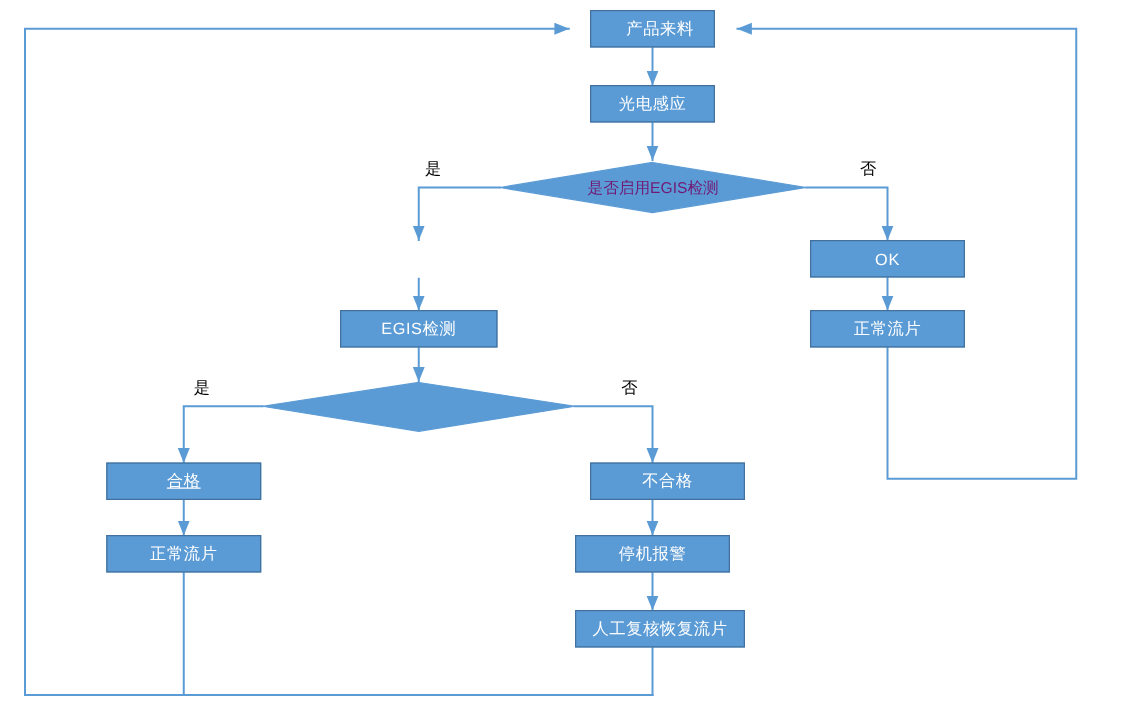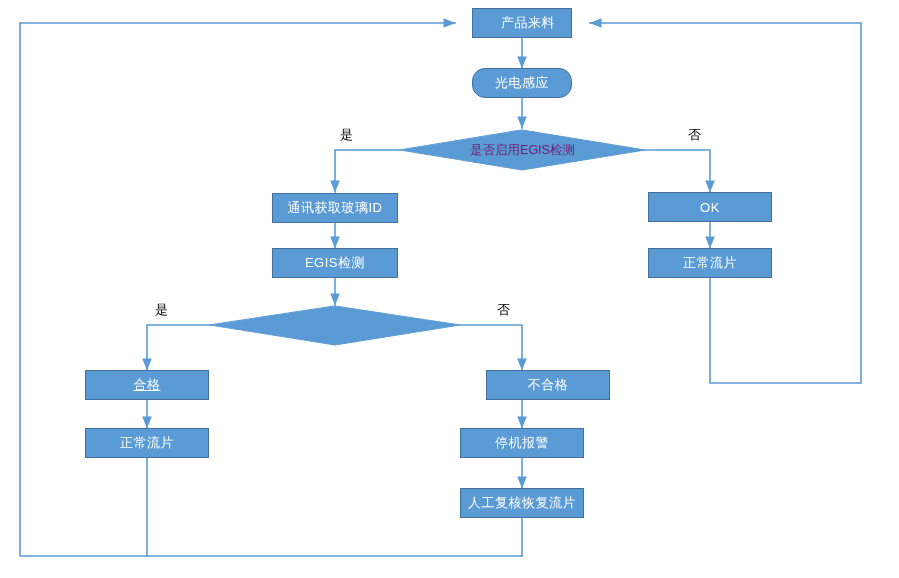--- a/index.html
+++ b/index.html
@@ -85,44 +85,43 @@
 
       <path d="M522,556 L20,556 L20,23 L455,23" marker-end="url(#arrow)"></path>
 
       <polygon points="522,130 645,150 522,170 400,150" fill="#5B9BD5" stroke="#5B9BD5" stroke-width="1"></polygon>
       <polygon points="335,306 460,325 335,345 210,325" fill="#5B9BD5" stroke="#5B9BD5" stroke-width="1"></polygon>
     </g>
   </svg>
 
   <div class="node" style="left:472px;top:8px;width:100px;height:30px;padding-left:12px;">产品来料</div>
 
-  <div class="node" style="left:472px;top:68px;width:100px;height:30px;border-radius:13px;">光电感应</div>
+  <div class="node" style="left:472px;top:68px;width:100px;height:30px;">光电感应</div>
 
   <div class="diamond-hit" style="left:400px;top:130px;width:245px;height:40px;"></div>
   <div class="diamond-label" style="left:400px;top:130px;width:245px;height:40px;">是否启用EGIS检测</div>
 
-  <div class="node" style="left:272px;top:193px;width:126px;height:30px;">通讯获取玻璃ID</div>
 
   <div class="node" style="left:272px;top:248px;width:126px;height:30px;">EGIS检测</div>
 
   <div class="node" style="left:648px;top:192px;width:124px;height:30px;">OK</div>
 
   <div class="node" style="left:648px;top:248px;width:124px;height:30px;">正常流片</div>
 
   <div class="diamond-hit" style="left:210px;top:306px;width:250px;height:39px;"></div>
 
   <div class="node" style="left:85px;top:370px;width:124px;height:30px;text-decoration:underline;">合格</div>
 
   <div class="node" style="left:85px;top:428px;width:124px;height:30px;">正常流片</div>
 
-  <div class="node" style="left:486px;top:370px;width:124px;height:30px;">不合格</div>
+  <div class="node" style="left:472px;top:370px;width:124px;height:30px;">不合格</div>
 
   <div class="node" style="left:460px;top:428px;width:124px;height:30px;text-align:right;">停机报警</div>
 
-  <div class="node" style="left:460px;top:488px;width:124px;height:30px;">人工复核恢复流片</div>
+  <div class="node" style="left:460px;top:488px;width:136px;height:30px;">人工复核恢复流片</div>
 
   <div class="edge-label" style="left:340px;top:126px;">是</div>
 
   <div class="edge-label" style="left:688px;top:126px;">否</div>
 
   <div class="edge-label" style="left:155px;top:301px;">是</div>
 
   <div class="edge-label" style="left:497px;top:301px;">否</div>
 
 </div>

